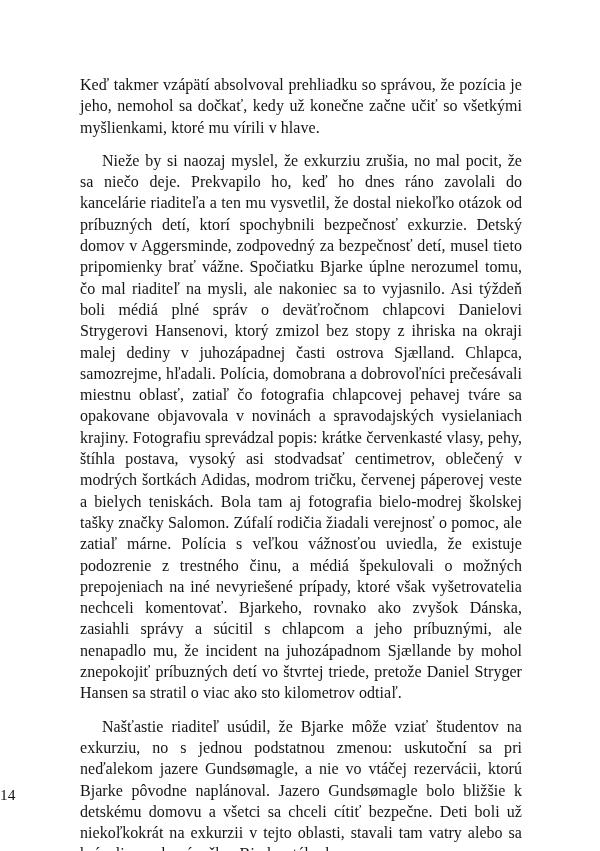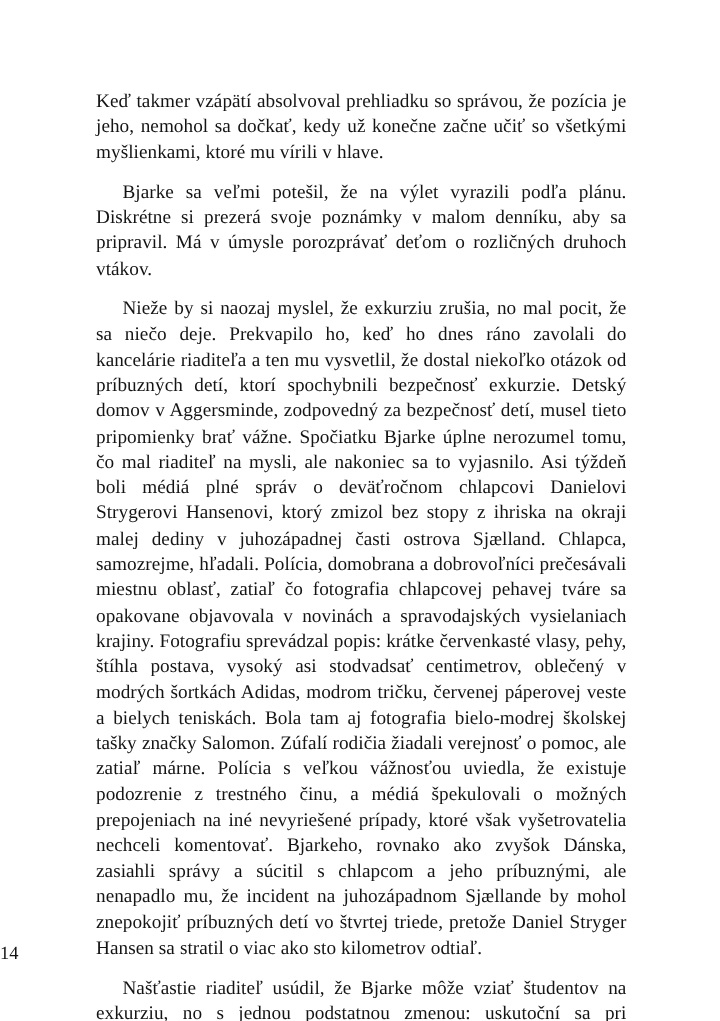--- a/index.html
+++ b/index.html
@@ -53,20 +53,19 @@
     font-family: "Liberation Serif", "DejaVu Serif", serif;
   }
 </style>
 </head>
 <body>
 
 <div class="page">
 
   <div class="text-block">
     <p class="para">Keď takmer vzápätí absolvoval prehliadku so správou, že pozícia je jeho, nemohol sa dočkať, kedy už konečne začne učiť so všetkými myšlienkami, ktoré mu vírili v hlave.</p>
-    <p class="para indent">Bjarke sa veľmi potešil, že na výlet vyrazili podľa plánu. Diskrétne si prezerá svoje poznámky v malom denníku, aby sa pripravil. Má v úmysle porozprávať deťom o rozličných druhoch vtákov.</p>
     <p class="para indent">Nieže by si naozaj myslel, že exkurziu zrušia, no mal pocit, že sa niečo deje. Prekvapilo ho, keď ho dnes ráno zavolali do kancelárie riaditeľa a ten mu vysvetlil, že dostal niekoľko otázok od príbuzných detí, ktorí spochybnili bezpečnosť exkurzie. Detský domov v Aggersminde, zodpovedný za bezpečnosť detí, musel tieto pripomienky brať vážne. Spočiatku Bjarke úplne nerozumel tomu, čo mal riaditeľ na mysli, ale nakoniec sa to vyjasnilo. Asi týždeň boli médiá plné správ o deväťročnom chlapcovi Danielovi Strygerovi Hansenovi, ktorý zmizol bez stopy z ihriska na okraji malej dediny v juhozápadnej časti ostrova Sjælland. Chlapca, samozrejme, hľadali. Polícia, domobrana a dobrovoľníci prečesávali miestnu oblasť, zatiaľ čo fotografia chlapcovej pehavej tváre sa opakovane objavovala v novinách a spravodajských vysielaniach krajiny. Fotografiu sprevádzal popis: krátke červenkasté vlasy, pehy, štíhla postava, vysoký asi stodvadsať centimetrov, oblečený v modrých šortkách Adidas, modrom tričku, červenej páperovej veste a bielych teniskách. Bola tam aj fotografia bielo-modrej školskej tašky značky Salomon. Zúfalí rodičia žiadali verejnosť o pomoc, ale zatiaľ márne. Polícia s veľkou vážnosťou uviedla, že existuje podozrenie z trestného činu, a médiá špekulovali o možných prepojeniach na iné nevyriešené prípady, ktoré však vyšetrovatelia nechceli komentovať. Bjarkeho, rovnako ako zvyšok Dánska, zasiahli správy a súcitil s chlapcom a jeho príbuznými, ale nenapadlo mu, že incident na juhozápadnom Sjællande by mohol znepokojiť príbuzných detí vo štvrtej triede, pretože Daniel Stryger Hansen sa stratil o viac ako sto kilometrov odtiaľ.</p>
     <p class="para indent">Našťastie riaditeľ usúdil, že Bjarke môže vziať študentov na exkurziu, no s jednou podstatnou zmenou: uskutoční sa pri neďalekom jazere Gundsømagle, a nie vo vtáčej rezervácii, ktorú Bjarke pôvodne naplánoval. Jazero Gundsømagle bolo bližšie k detskému domovu a všetci sa chceli cítiť bezpečne. Deti boli už niekoľkokrát na exkurzii v tejto oblasti, stavali tam vatry alebo sa hrávali na schovávačku. Bjarke stál v kance-</p>
   </div>
 
   <div class="folio">14</div>
 
 </div>
 
 </body></html>

